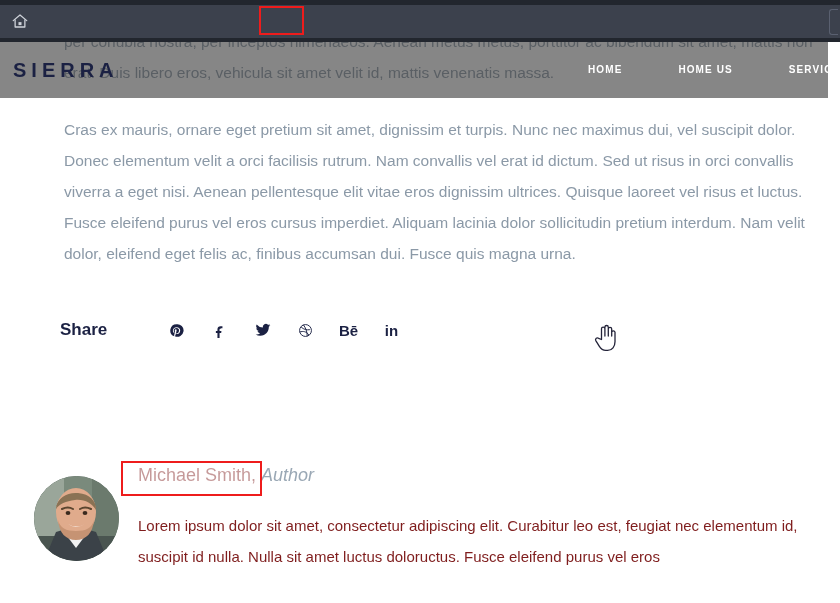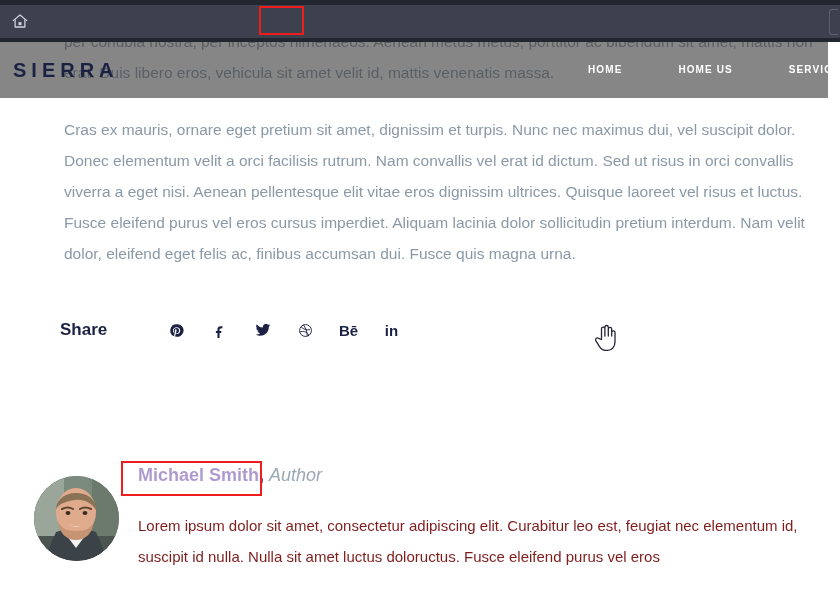--- a/index.html
+++ b/index.html
@@ -191,22 +191,22 @@
   }
   #author-avatar svg { display:block; }
 
   #author-name-line {
     position: absolute;
     left: 138px; top: 33px;
     font-size: 18px;
     white-space: nowrap;
   }
   #author-name {
-    color: #4c1d95;
-    font-weight: bold;
+    color: #7f1d1d;
+    font-weight: normal;
   }
   #author-role {
     color: #9aa8b5;
     font-style: italic;
   }
   #author-red-box {
     position: absolute;
     left: 121px; top: 29px;
     width: 141px; height: 35px;
     border: 2.5px solid #ee1c1c;

